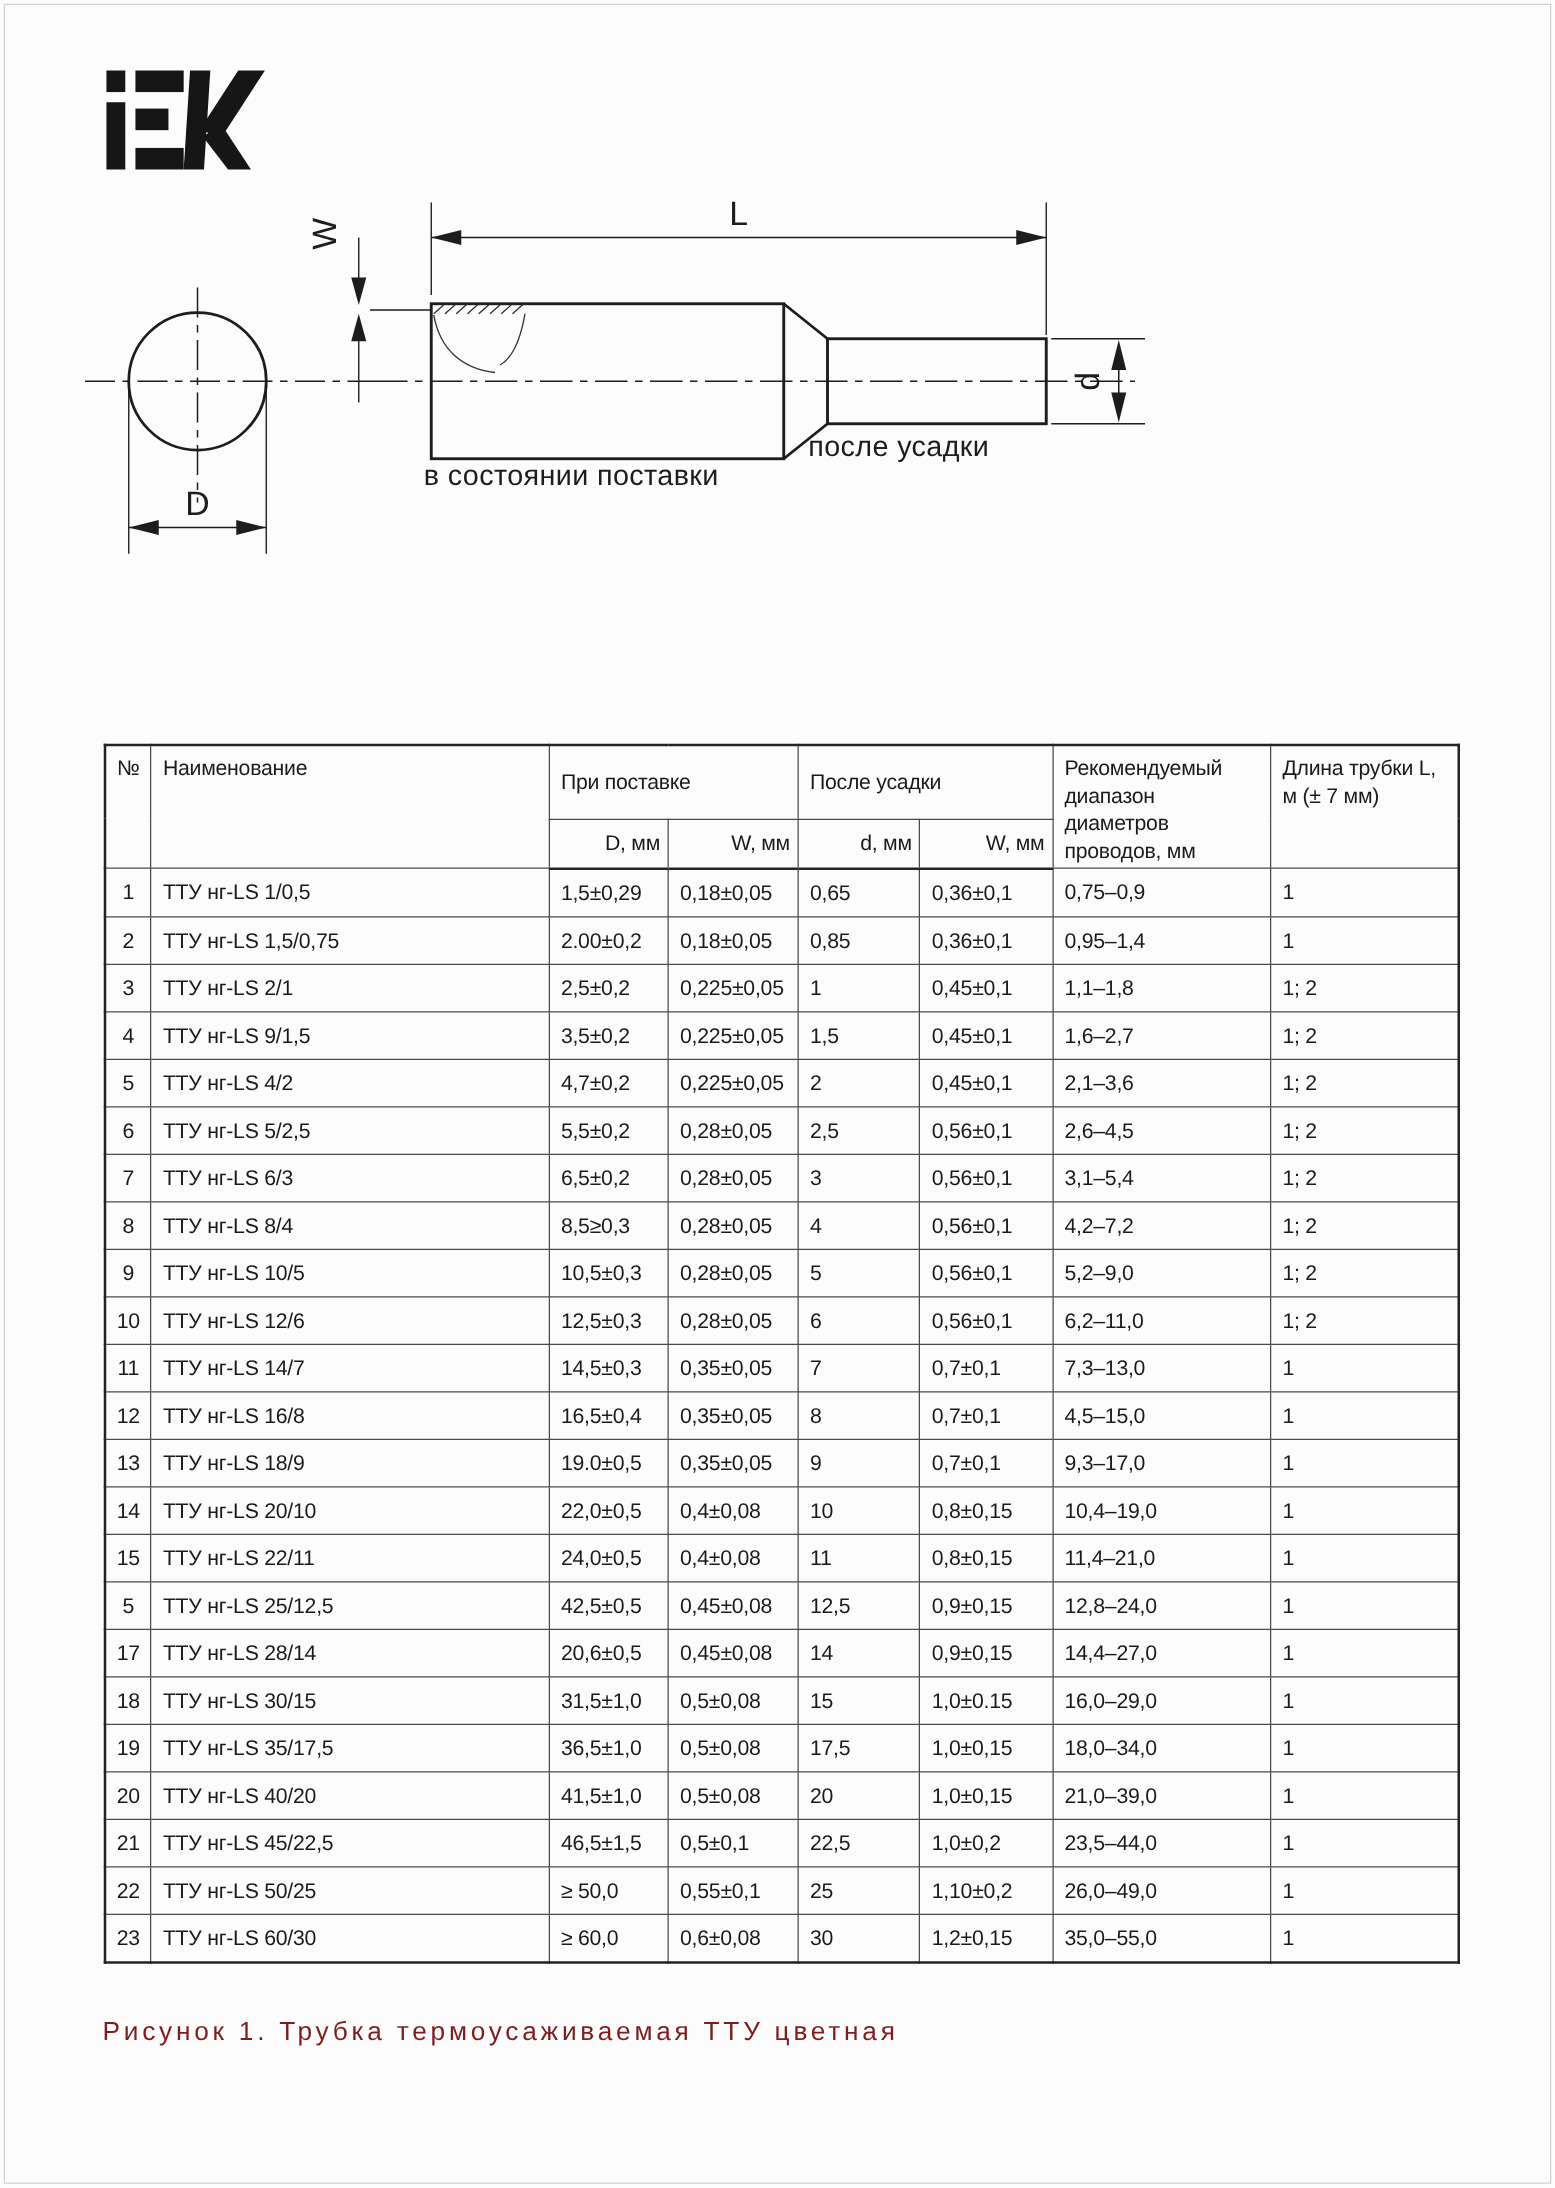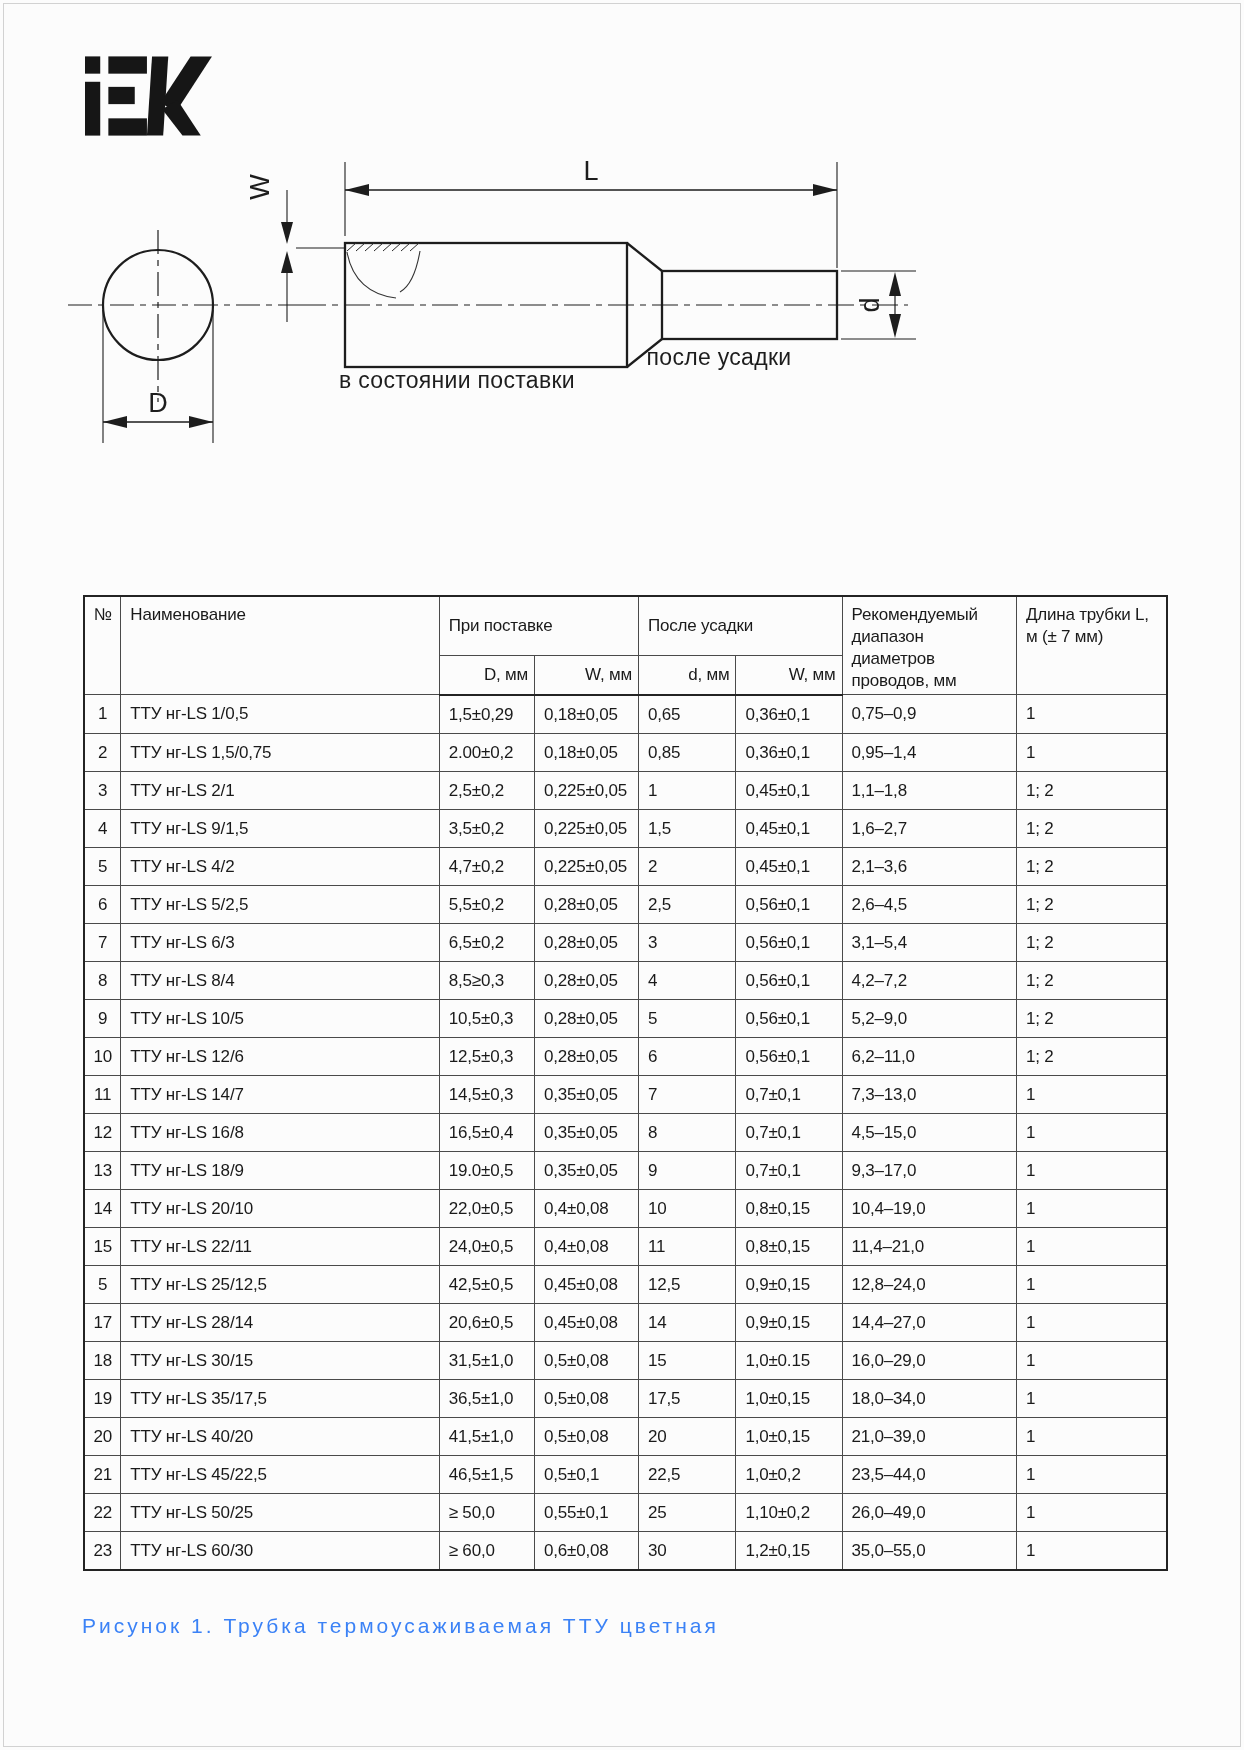--- a/index.html
+++ b/index.html
@@ -42,21 +42,21 @@
   .col-name{width:29.4%;}
   .col-ds{width:8.8%;}
   .col-ws{width:9.6%;}
   .col-dh{width:9.0%;}
   .col-wh{width:9.8%;}
   .col-range{width:16.1%;}
   .col-len{width:13.9%;}
 
   .caption{
     position:absolute;left:82px;top:1614px;
-    font-size:21px;letter-spacing:3px;color:#3b82f6;
+    font-size:21px;letter-spacing:3px;color:#7f1d1d;
   }
 </style>
 </head>
 <body>
 
 <div class="page-frame"></div>
 
 <svg class="logo" viewBox="0 0 130 78" aria-label="IEK">
   <g fill="#161616">
     <rect x="0" y="0" width="15" height="17"></rect>

